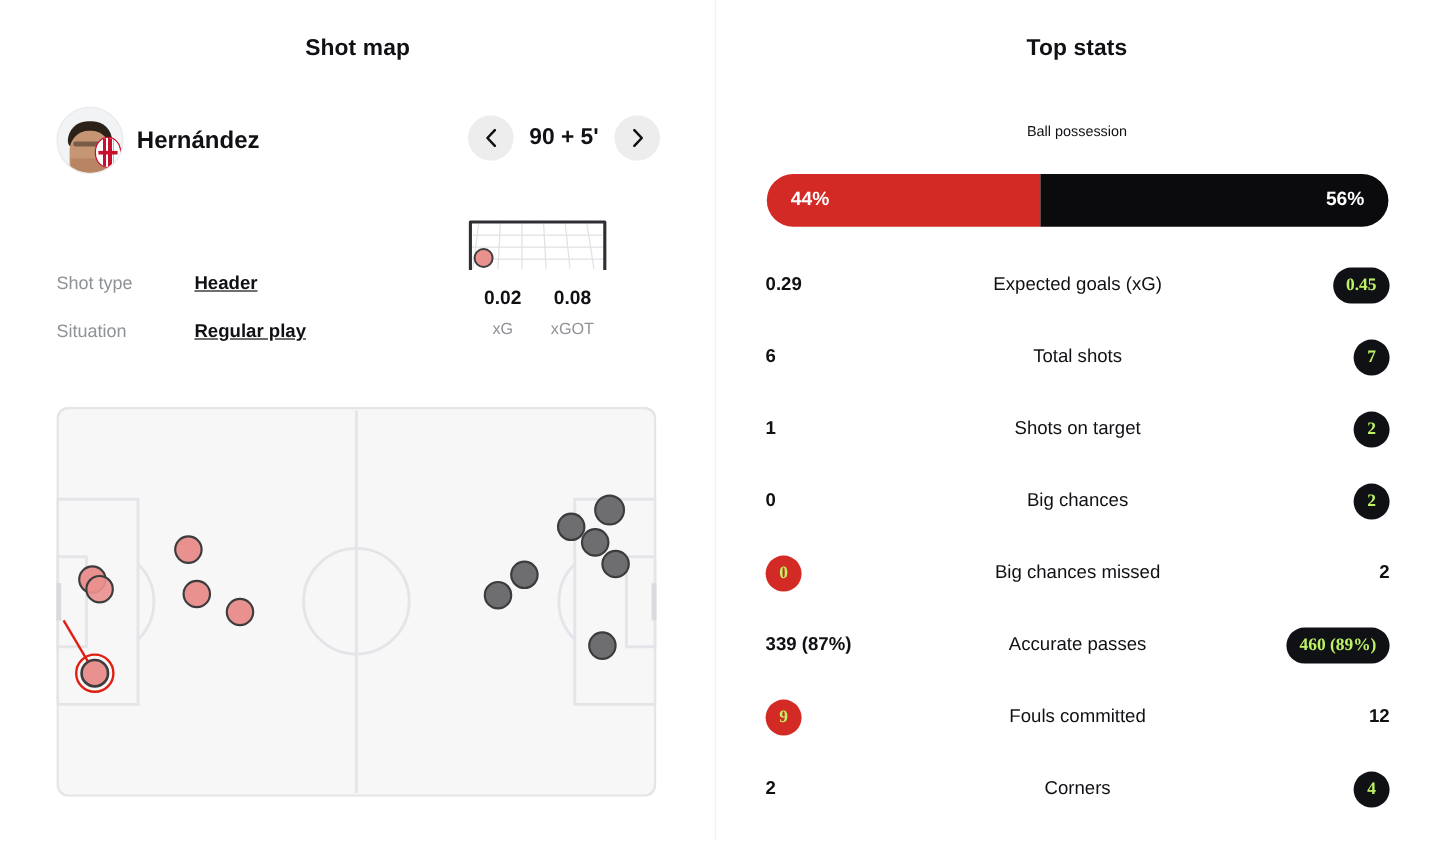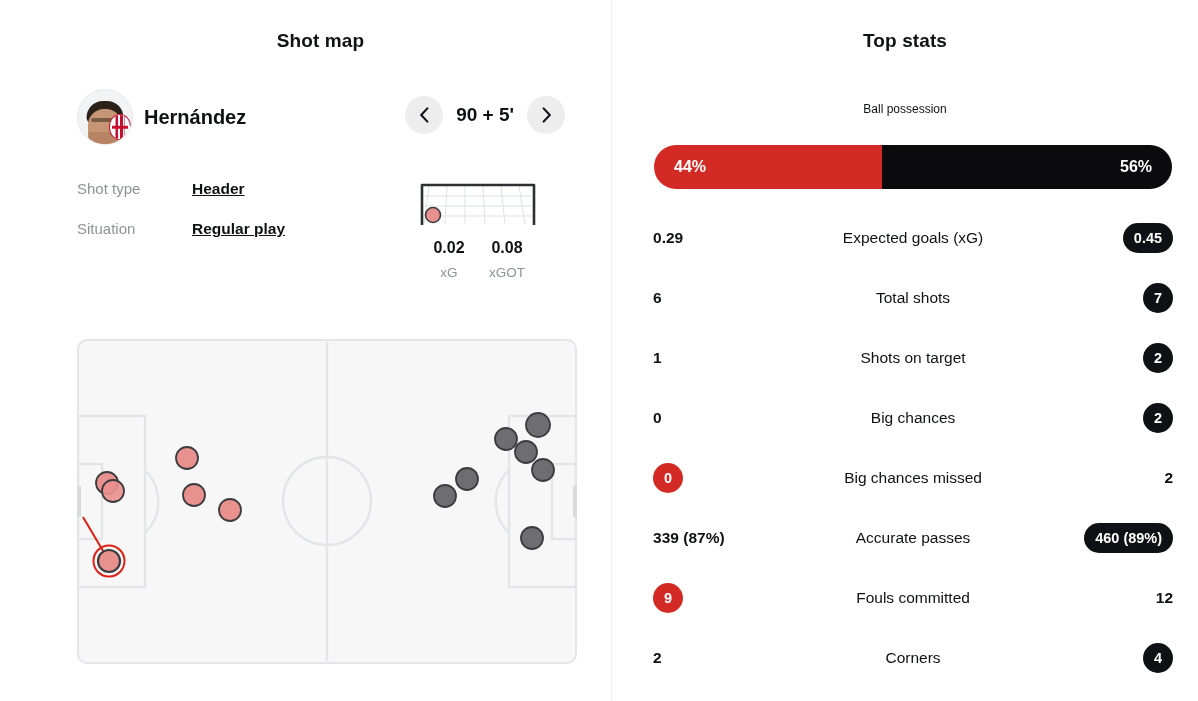--- a/index.html
+++ b/index.html
@@ -2,21 +2,21 @@
 <html><head>
 <meta charset="utf-8">
 <style>
   * { box-sizing: border-box; margin: 0; padding: 0; }
   html, body {
     width: 1198px; height: 701px;
     background: #ffffff;
     font-family: "Liberation Sans", sans-serif;
     overflow: hidden;
   }
-  .page { position: relative; width: 1198px; height: 701px; display: flex; padding-left: 30px; }
+  .page { position: relative; width: 1198px; height: 701px; display: flex; }
 
   
   .panel-left {
     position: relative;
     width: 597px; height: 701px;
     border-right: 1px solid #eceef0;
     background: #fff;
   }
   .panel-right { position: relative; width: 601px; height: 701px; background: #fff; }
 
@@ -107,21 +107,21 @@
     font-size: 19px; font-weight: 700; color: #101114;
   }
 
   
   .detail {
     position: absolute; left: 47px; top: 180px;
     width: 330px;
   }
   .detail-row { display: flex; align-items: baseline; height: 40px; }
   .detail-label {
-    width: 115px; font-size: 15px; color: #8f9296; font-weight: 400;
+    width: 115px; font-size: 15px; color: #8f9296; font-weight: 400; margin-top: 48px;
   }
   .detail-value { font-size: 15.5px; font-weight: 700; color: #101114; text-decoration: underline; }
 
   
   .goal-box { position: absolute; left: 390px; top: 182px; width: 118px; }
   .goal-frame { width: 116px; height: 44px; }
   .xg-values { display: flex; margin-top: 9px; }
   .xg-col { width: 58px; text-align: center; }
   .xg-num { font-size: 16px; font-weight: 700; color: #101114; }
   .xg-lab { font-size: 13.5px; color: #8f9296; margin-top: 8px; }
@@ -161,22 +161,23 @@
   .stat-left  { width: 160px; display: flex; justify-content: flex-start; padding-left: 11px;}
   .stat-mid   { flex: 1; text-align: center; font-size: 15.5px; color: #101114; }
   .stat-right { width: 160px; display: flex; justify-content: flex-end; padding-right: 11px;}
 
   .plain { font-size: 15.5px; font-weight: 700; color: #101114; }
 
   .pill {
     display: inline-flex; align-items: center; justify-content: center;
     min-width: 30px; height: 30px; padding: 0 11px;
     border-radius: 15px;
-    font-size: 14.5px; font-weight: 700; color: #ffffff;
+    font-size: 14.5px; font-weight: 700; color: #bef264;
     white-space: nowrap;
+    font-family: Liberation Serif, serif;
   }
   .pill.dark { background: #101114; }
   .pill.red  { background: #d42a25; }
 </style>
 </head>
 <body>
 
 <div class="page">
 
   <div class="panel-left">

